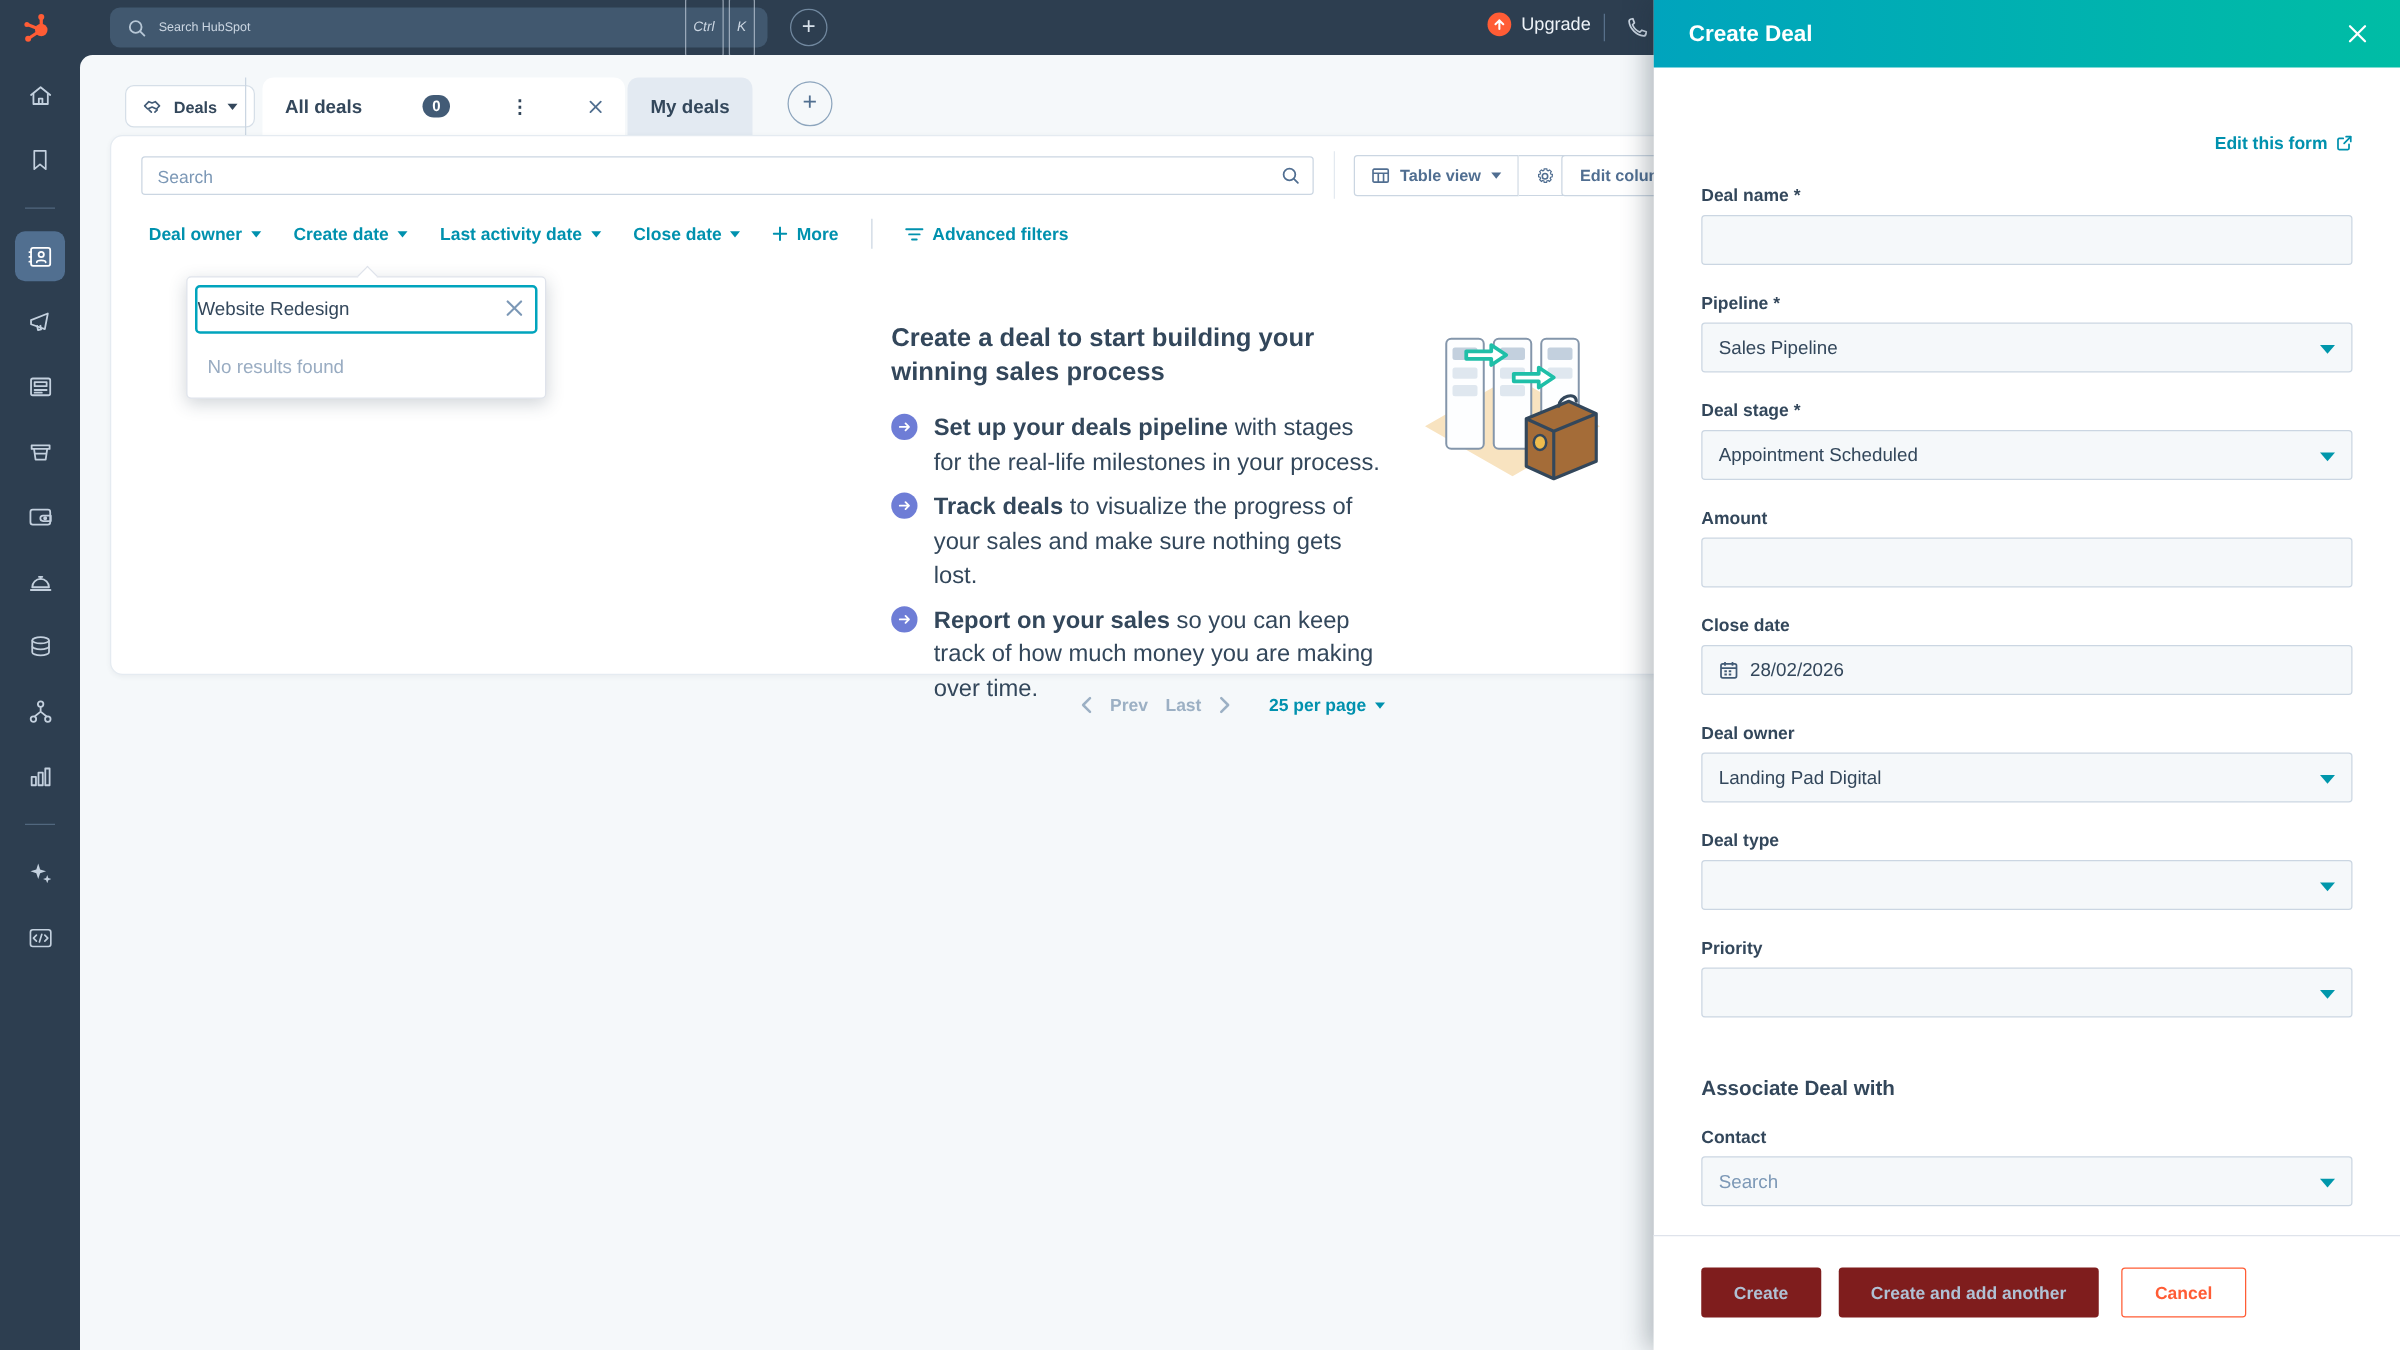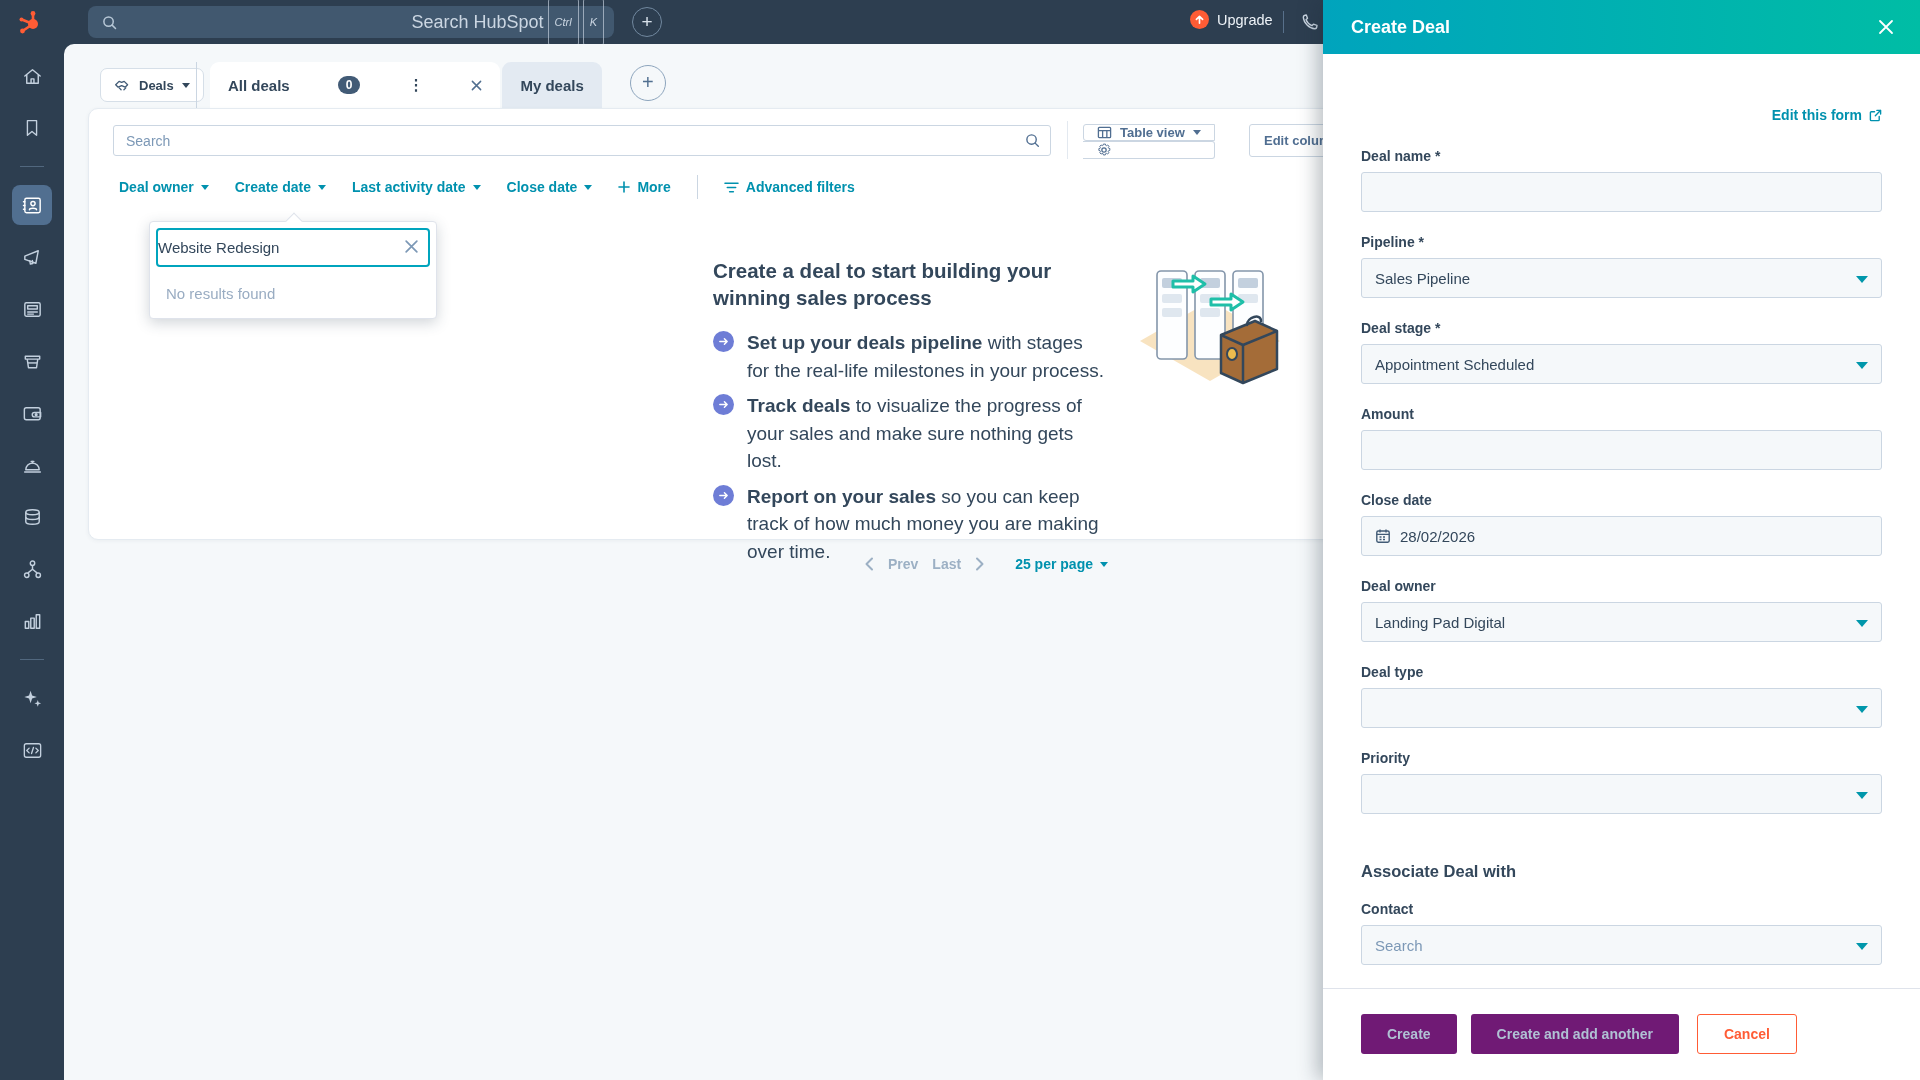--- a/index.html
+++ b/index.html
@@ -4,21 +4,21 @@
 <style>
   * { margin:0; padding:0; box-sizing:border-box; }
   html,body { width:1920px; height:1080px; overflow:hidden; background:#2c3e50;
     font-family:"Liberation Sans", sans-serif; }
 
   
   .topbar { position:absolute; left:0; top:0; width:1920px; height:44px; background:#2d3e50; }
   .logo { position:absolute; left:16px; top:8px; width:28px; height:28px; }
   .topsearch { position:absolute; left:88px; top:6px; width:526px; height:32px;
     background:#41586f; border-radius:8px; display:flex; align-items:center; padding:0 10px 0 14px; cursor:text; }
-  .topsearch .ph { color:#cbd6e2; font-size:18px; margin-left:10px; flex:1;text-align:right; }
+  .topsearch .ph { color:#cbd6e2; font-size:10px; margin-left:10px; flex:1; }
   .kbd { border:1px solid rgba(203,214,226,.65); border-radius:3px; color:#cbd6e2;
     font-size:11px; padding:17px 6px; margin-left:4px;font-style:italic; }
   .top-plus { position:absolute; left:632px; top:7px; width:30px; height:30px; border:1px solid #71889f;
     border-radius:50%; color:#d8e1ea; font-size:19px; line-height:27px; text-align:center; cursor:pointer; }
   .upgrade { position:absolute; left:1190px; top:10px; display:flex; align-items:center; gap:8px; cursor:pointer; }
   .upgrade .up-ic { width:19px; height:19px; border-radius:50%; background:#ff5c35; display:flex;
     align-items:center; justify-content:center; }
   .upgrade .txt { color:#eef3f8; font-size:14.5px; }
   .top-div { position:absolute; left:1283px; top:11px; width:1px; height:22px; background:#58708a; }
   .phone { position:absolute; left:1300px; top:12px; }
@@ -48,21 +48,21 @@
   .tab-dots { color:#33475b; font-size:15px; cursor:pointer; }
   .tab-plus { width:36px; height:36px; border:1px solid #8da5bd; border-radius:50%; color:#516f90;
     font-size:20px; line-height:33px; text-align:center; margin:0 0 5px 28px; cursor:pointer; align-self:center; }
 
   .card { position:absolute; left:24px; top:64px; right:24px; height:432px; background:#fff;
     border:1px solid #e5ebf1; border-radius:10px; box-shadow:0 1px 4px rgba(45,62,80,.06); }
   .card-search { position:absolute; left:24px; top:16px; width:938px; height:31px; border:1px solid #cbd6e2;
     border-radius:3px; display:flex; align-items:center; padding:0 10px 0 12px; cursor:text; }
   .card-search .ph { color:#7c98b6; font-size:14px; flex:1; }
   .tool-div { position:absolute; left:978px; top:12px; width:1px; height:38px; background:#e3e9f0; }
-  .btn-group { position:absolute; left:994px; top:15px; height:33px; display:flex;flex-direction:column; }
+  .btn-group { position:absolute; left:994px; top:15px; height:33px; display:flex; }
   .tbtn { background:#fff; border:1px solid #cbd6e2; color:#506e91; font-size:13px; font-weight:600;
     display:flex; align-items:center; gap:8px; padding:0 13px; cursor:pointer; }
   .tbtn.first { border-radius:3px 0 0 3px; }
   .tbtn.last  { border-radius:0 3px 3px 0; border-left:none; }
   .edit-cols { position:absolute; left:1160px; top:15px; height:33px; background:#fff; border:1px solid #cbd6e2;
     border-radius:3px; color:#506e91; font-size:13px; font-weight:600; display:flex; align-items:center;
     padding:0 14px; cursor:pointer; }
   .filters { position:absolute; left:30px; top:66px; display:flex; align-items:center; gap:26px; }
   .flink { color:#0091ae; font-size:14px; font-weight:600; display:flex; align-items:center; gap:7px; cursor:pointer; }
   .caret { width:0; height:0; border-left:4.5px solid transparent; border-right:4.5px solid transparent;
@@ -117,21 +117,21 @@
   .control.inputlike { cursor:text; background:#f5f8fa; }
   .control .sel-caret { position:absolute; right:13px; top:17px; width:0; height:0;
     border-left:6px solid transparent; border-right:6px solid transparent; border-top:7px solid #0097ab; }
   .control .cal { margin-right:9px; display:flex; }
   .control .placeholder { color:#7c98b6; }
   .assoc-h { font-size:16.5px; font-weight:700; color:#33475b; margin:48px 0 20px; }
   .panel-foot { position:absolute; left:0; right:0; bottom:0; height:92px; background:#fff;
     border-top:1px solid #dfe3eb; padding:25px 0 0 38px; display:flex; gap:14px; }
   .btn { height:40px; border-radius:3px; font-size:14px; font-weight:600; padding:0 26px;
     font-family:"Liberation Sans", sans-serif; }
-  .btn.disabled { background:#701a75; color:#b0c1d4; border:none; cursor:default; }
+  .btn.disabled { background:#7f1d1d; color:#b0c1d4; border:none; cursor:default; }
   .btn.cancel { background:#fff; border:1px solid #ff5c35; color:#ff5c35; margin-left:4px; cursor:pointer; }
 
   svg { display:block; }
 </style>
 </head>
 <body>
 
 <div class="topbar">
   <svg class="logo" viewBox="0 0 28 28">
     <g stroke="#ff5c35" stroke-width="2.6" stroke-linecap="round">

